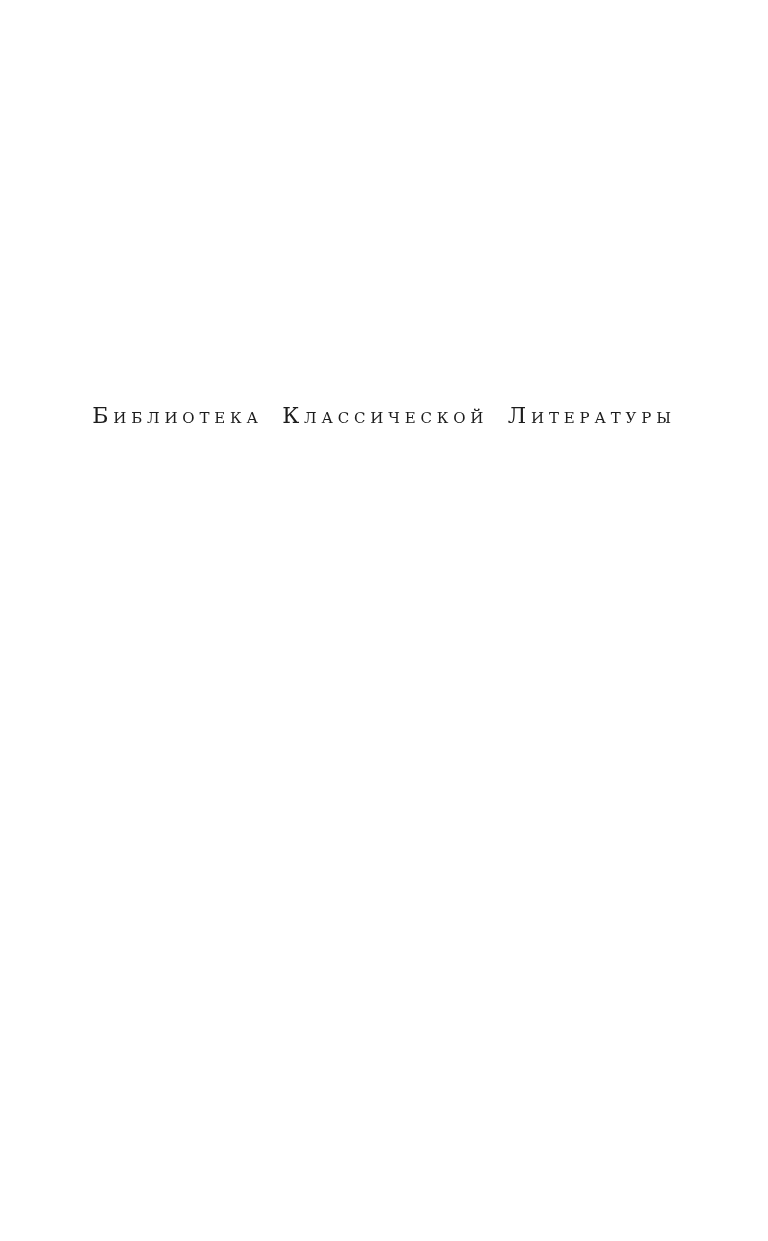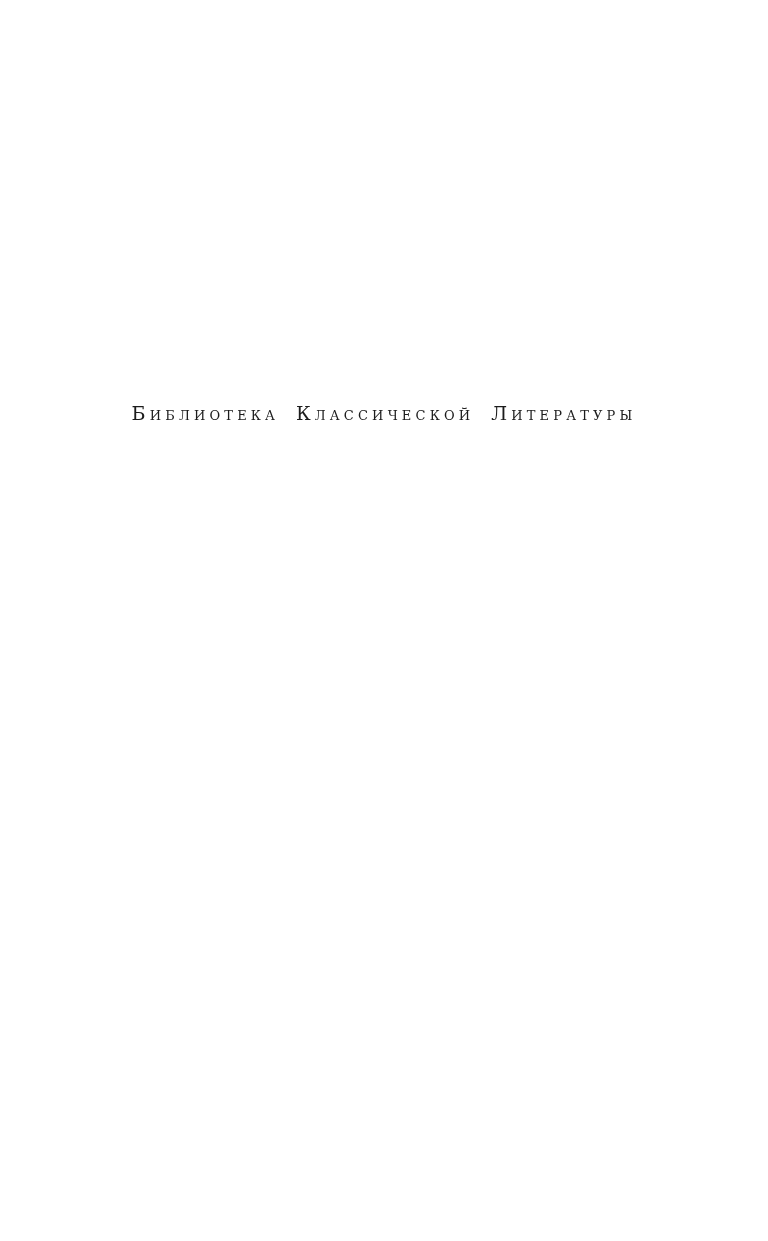--- a/index.html
+++ b/index.html
@@ -16,21 +16,21 @@
       overflow: hidden;
       font-family: "DejaVu Serif", "Liberation Serif", serif;
     }
     .series-title {
       position: absolute;
       top: 403px;
       left: 0;
       width: 100%;
       text-align: center;
       font-variant: small-caps;
-      font-size: 19px;
+      font-size: 22px;
       line-height: 1.15;
       letter-spacing: 0.22em;
       word-spacing: 0.35em;
       color: #1c1c1c;
       white-space: nowrap;
       user-select: text;
     }
   </style>
 </head>
 <body>

